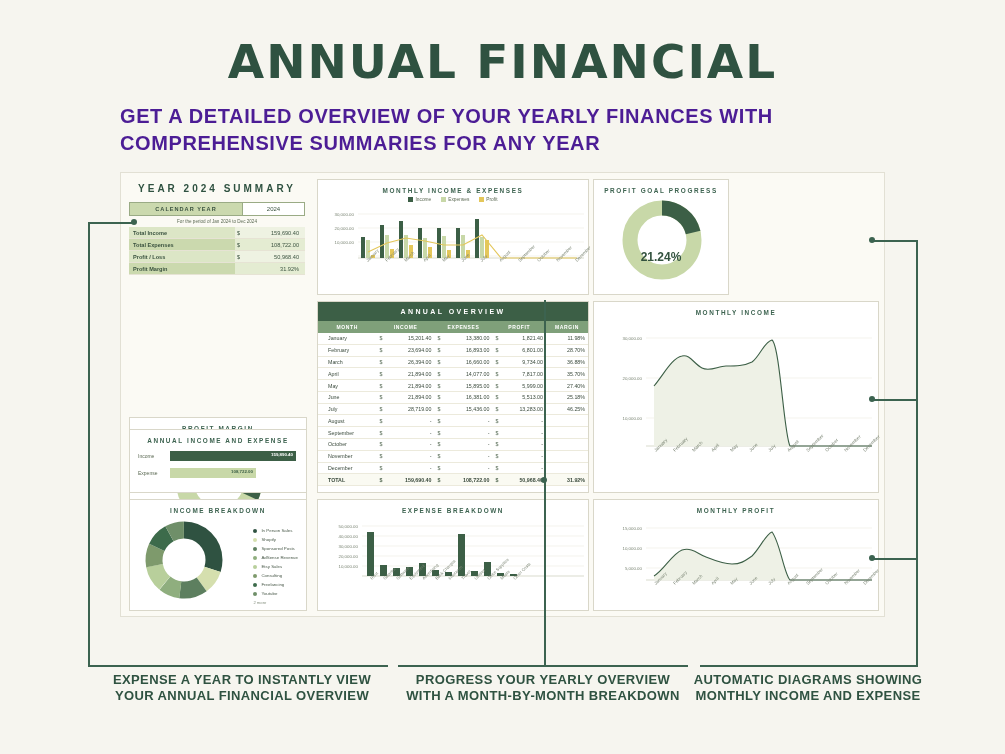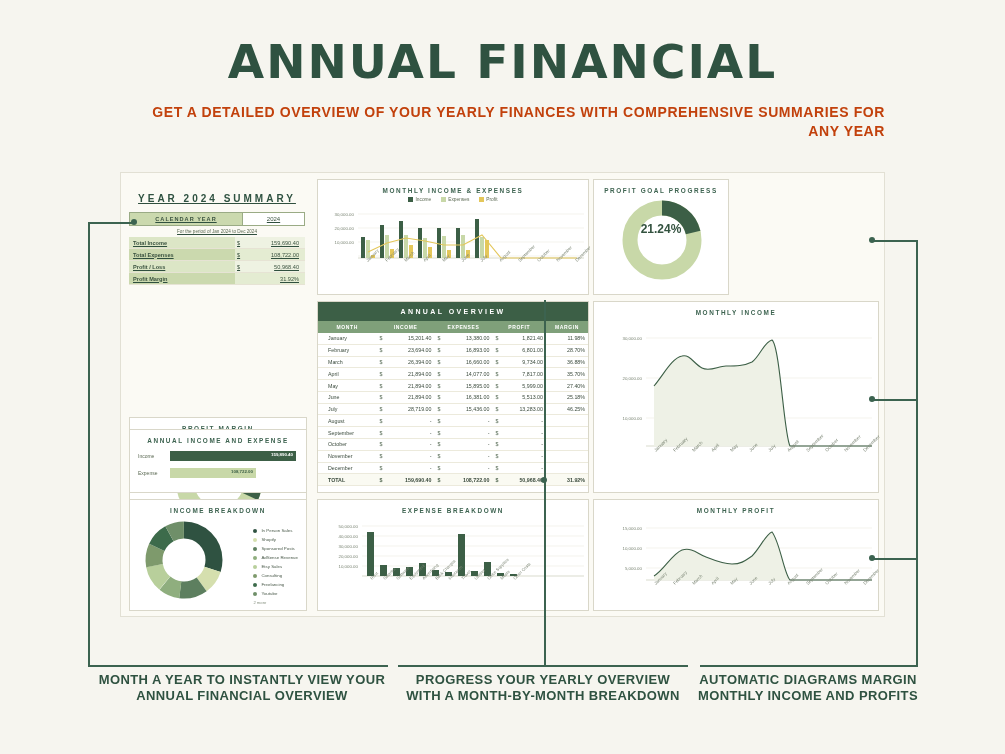--- a/index.html
+++ b/index.html
@@ -15,25 +15,25 @@
   .hero-title{
     text-align:center;
     font-size:47px;
     letter-spacing:2px;
     font-weight:bold;
     color:#2f5241;
     margin-top:34px;
     font-family:"DejaVu Sans", sans-serif;
   }
   .hero-sub{
-    text-align:right;
-    font-size:14px;
+    text-align:left;
+    font-size:20px;
     font-weight:bold;
     letter-spacing:.6px;
-    color:#c2410c;
+    color:#4c1d95;
     line-height:1.33;
     margin-top:14px;
     padding:0 120px;
   }
   .board{
     position:absolute;
     left:120px; top:172px;
     width:765px; height:445px;
     background:#fbfaf4;
     border:1px solid #e2e0d4;
@@ -45,21 +45,21 @@
   }
   .panel-title{
     text-align:center;
     font-size:6.4px;
     letter-spacing:1.6px;
     font-weight:bold;
     color:#3d6350;
     padding-top:7px;
   }
   
-  .summary{ left:8px; top:14px; width:176px; height:110px; background:transparent; border:none;text-decoration:underline;}
+  .summary{ left:8px; top:4px; width:176px; height:110px; background:transparent; border:none;}
   .summary h2{
     margin:6px 0 8px 0;
     font-size:10px;
     letter-spacing:3px;
     font-weight:bold;
     text-align:center;
     color:#2f5241;
   }
   .cal-row{display:flex;border:1px solid #9aab85;}
   .cal-row .l{flex:1;background:#cbd9ae;font-size:5.6px;letter-spacing:1px;font-weight:bold;color:#3a523f;padding:3px 0;text-align:center;}
@@ -76,21 +76,21 @@
   .axis-lab{font-size:4.4px;fill:#7b8574;}
   svg{display:block;}
   .legend{display:flex;justify-content:center;gap:10px;font-size:4.8px;color:#5d6b55;margin-top:3px;}
   .legend i{display:inline-block;width:5px;height:5px;margin-right:2px;vertical-align:middle;}
   .legend span{vertical-align:middle;}
 
   
   .donut-wrap{position:relative;}
   .donut-center{
     position:absolute;left:0;right:0;text-align:center;
-    font-weight:bold;color:#33523f;
+    font-weight:bold;color:#33523f;margin-top:28px;
   }
 
   
   .ov{left:196px; top:128px; width:272px; height:192px;}
   .ov .t{
     background:#3c5f46;color:#fff;text-align:center;font-size:7px;
     letter-spacing:2.4px;font-weight:bold;padding:6px 0;
   }
   table.ovt{width:100%;border-collapse:collapse;font-size:5.3px;color:#3a4a3c;}
   table.ovt th{
@@ -583,15 +583,15 @@
 
 <div class="rule" style="left:916px;top:240px;width:1.5px;height:426px;"></div>
 <div class="rule" style="left:872px;top:240px;width:46px;height:1.5px;"></div>
 <div class="rule" style="left:872px;top:399px;width:46px;height:1.5px;"></div>
 <div class="rule" style="left:872px;top:558px;width:46px;height:1.5px;"></div>
 <div class="rule" style="left:700px;top:665px;width:218px;height:1.5px;"></div>
 <div style="position:absolute;left:869px;top:237px;width:6px;height:6px;border-radius:50%;background:#3c6350;"></div>
 <div style="position:absolute;left:869px;top:396px;width:6px;height:6px;border-radius:50%;background:#3c6350;"></div>
 <div style="position:absolute;left:869px;top:555px;width:6px;height:6px;border-radius:50%;background:#3c6350;"></div>
 
-<div class="callout" style="left:96px;top:672px;width:292px;">MONTH A YEAR TO INSTANTLY VIEW YOUR ANNUAL FINANCIAL OVERVIEW</div>
+<div class="callout" style="left:96px;top:672px;width:292px;">EXPENSE A YEAR TO INSTANTLY VIEW YOUR ANNUAL FINANCIAL OVERVIEW</div>
 <div class="callout" style="left:398px;top:672px;width:290px;">PROGRESS YOUR YEARLY OVERVIEW WITH A MONTH-BY-MONTH BREAKDOWN</div>
-<div class="callout" style="left:688px;top:672px;width:240px;">AUTOMATIC DIAGRAMS MARGIN MONTHLY INCOME AND PROFITS</div>
+<div class="callout" style="left:688px;top:672px;width:240px;">AUTOMATIC DIAGRAMS SHOWING MONTHLY INCOME AND EXPENSE</div>
 
 </body></html>

